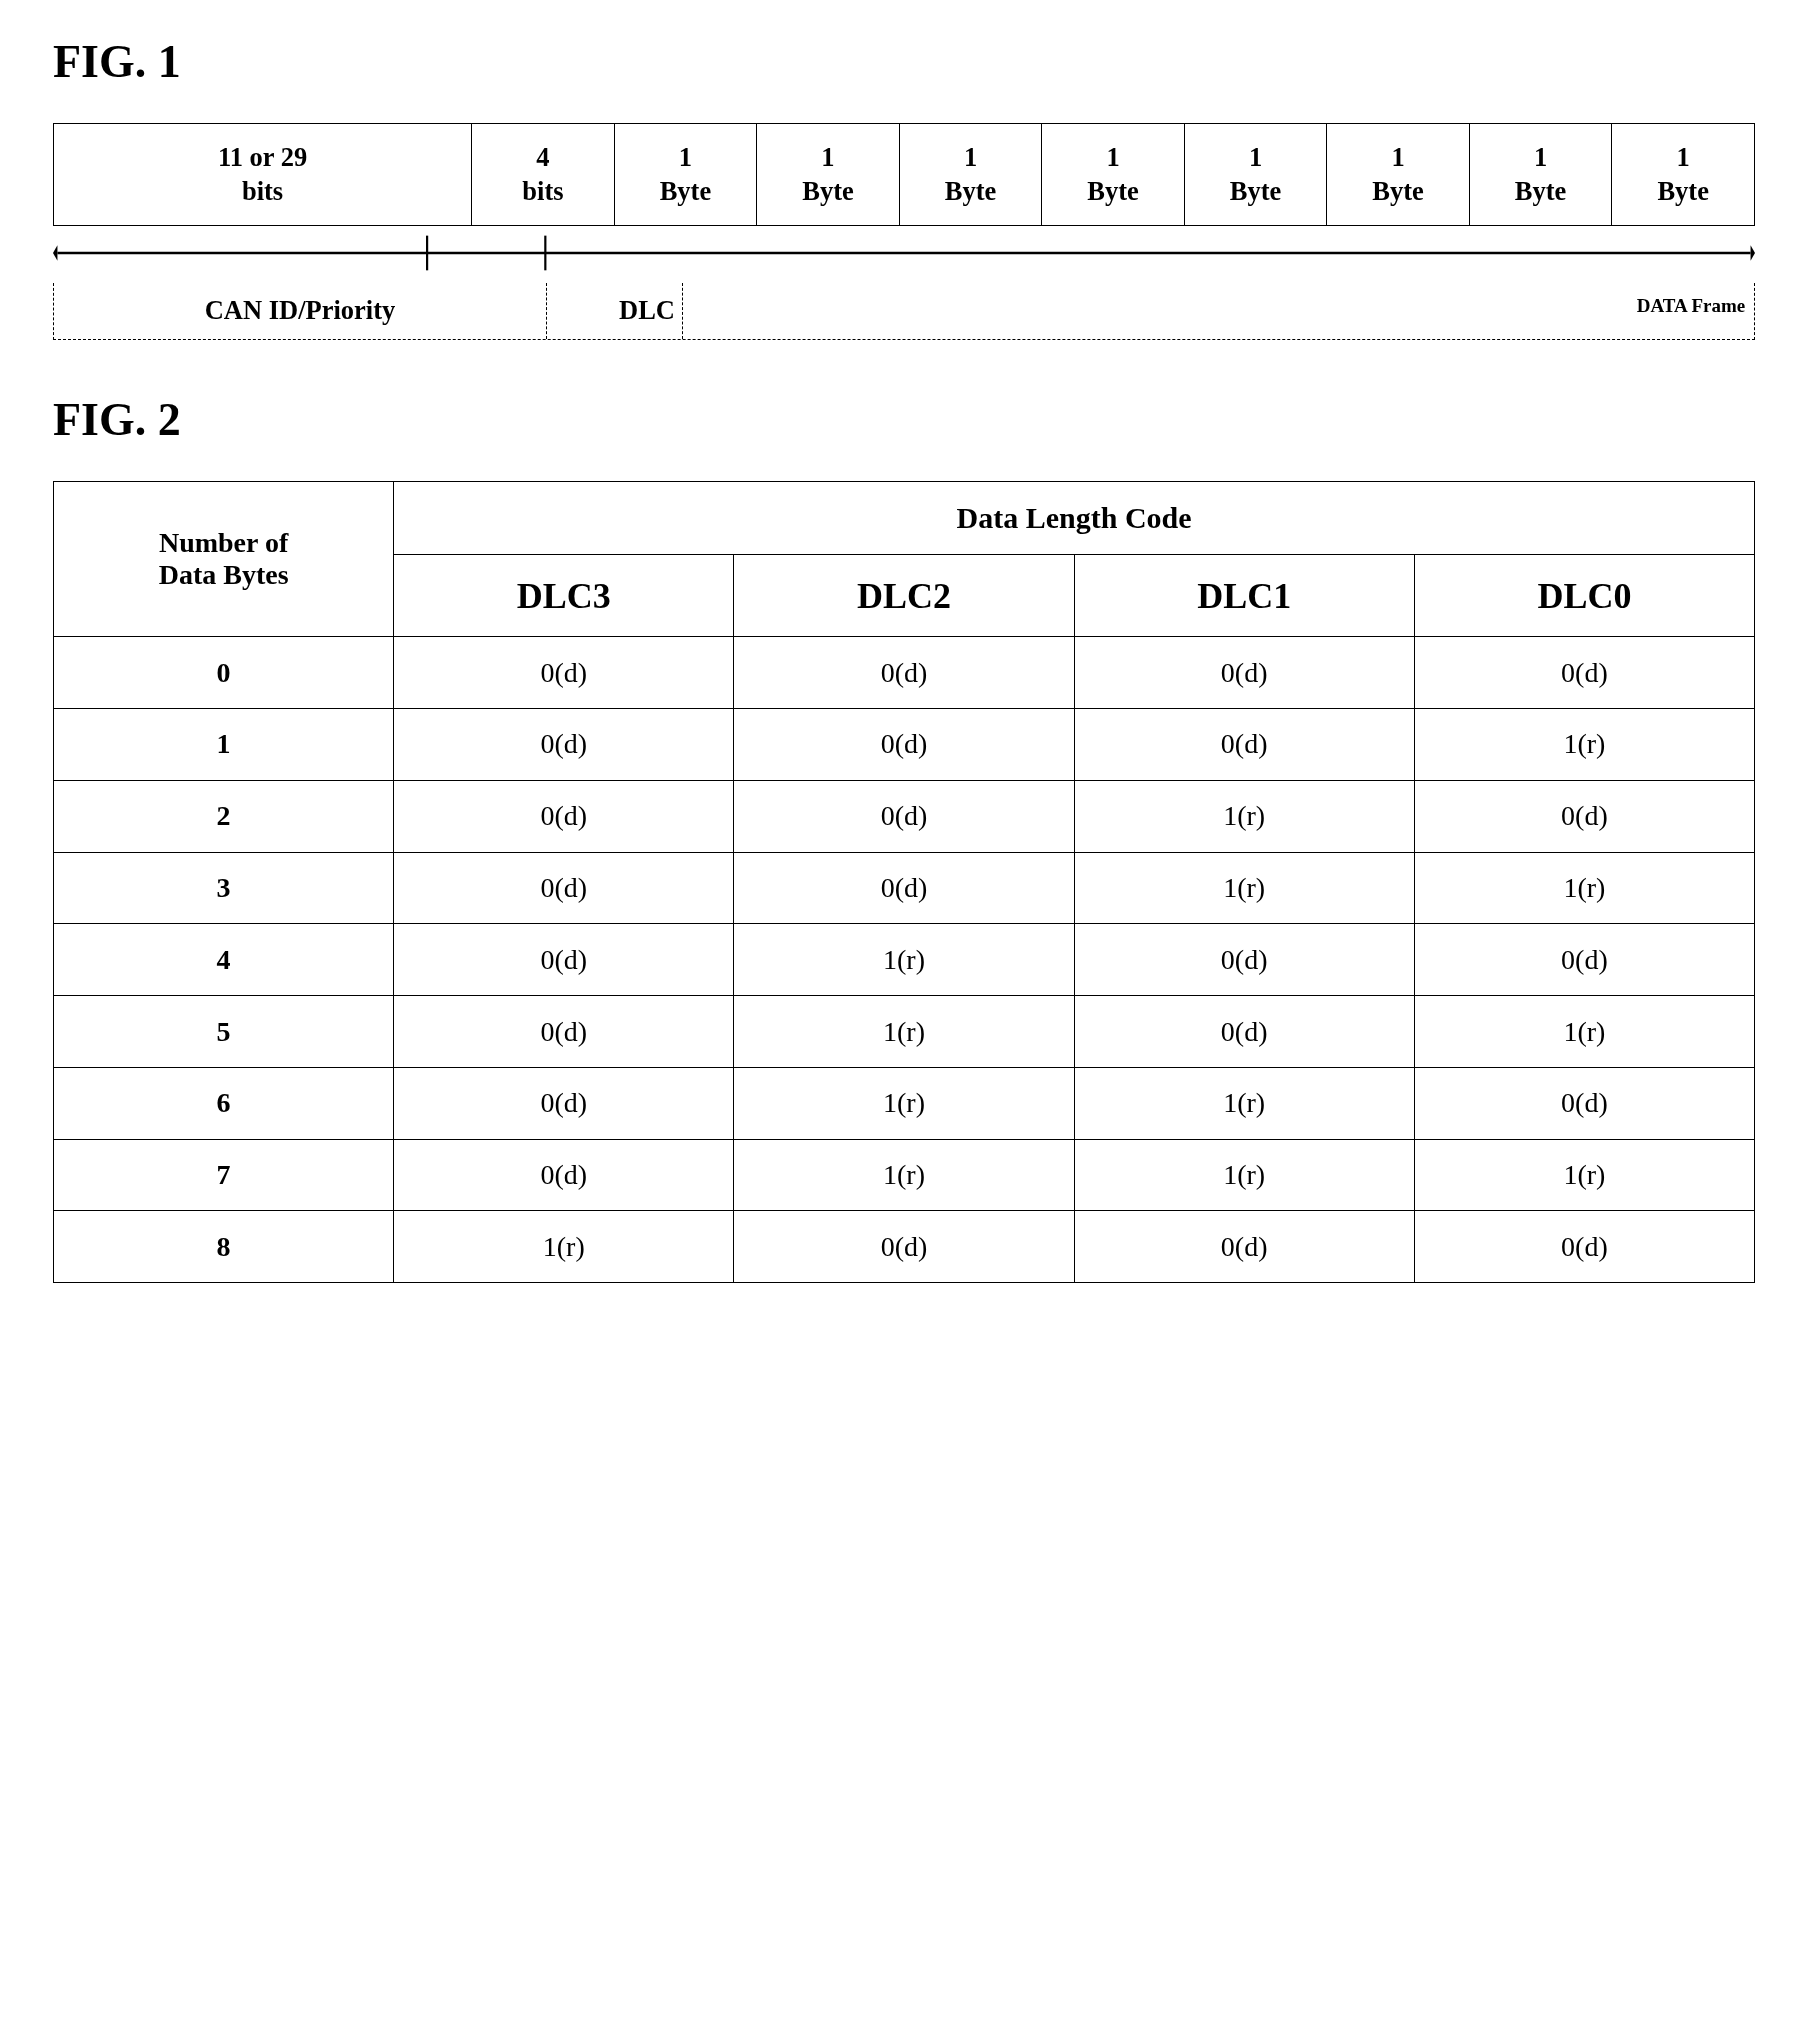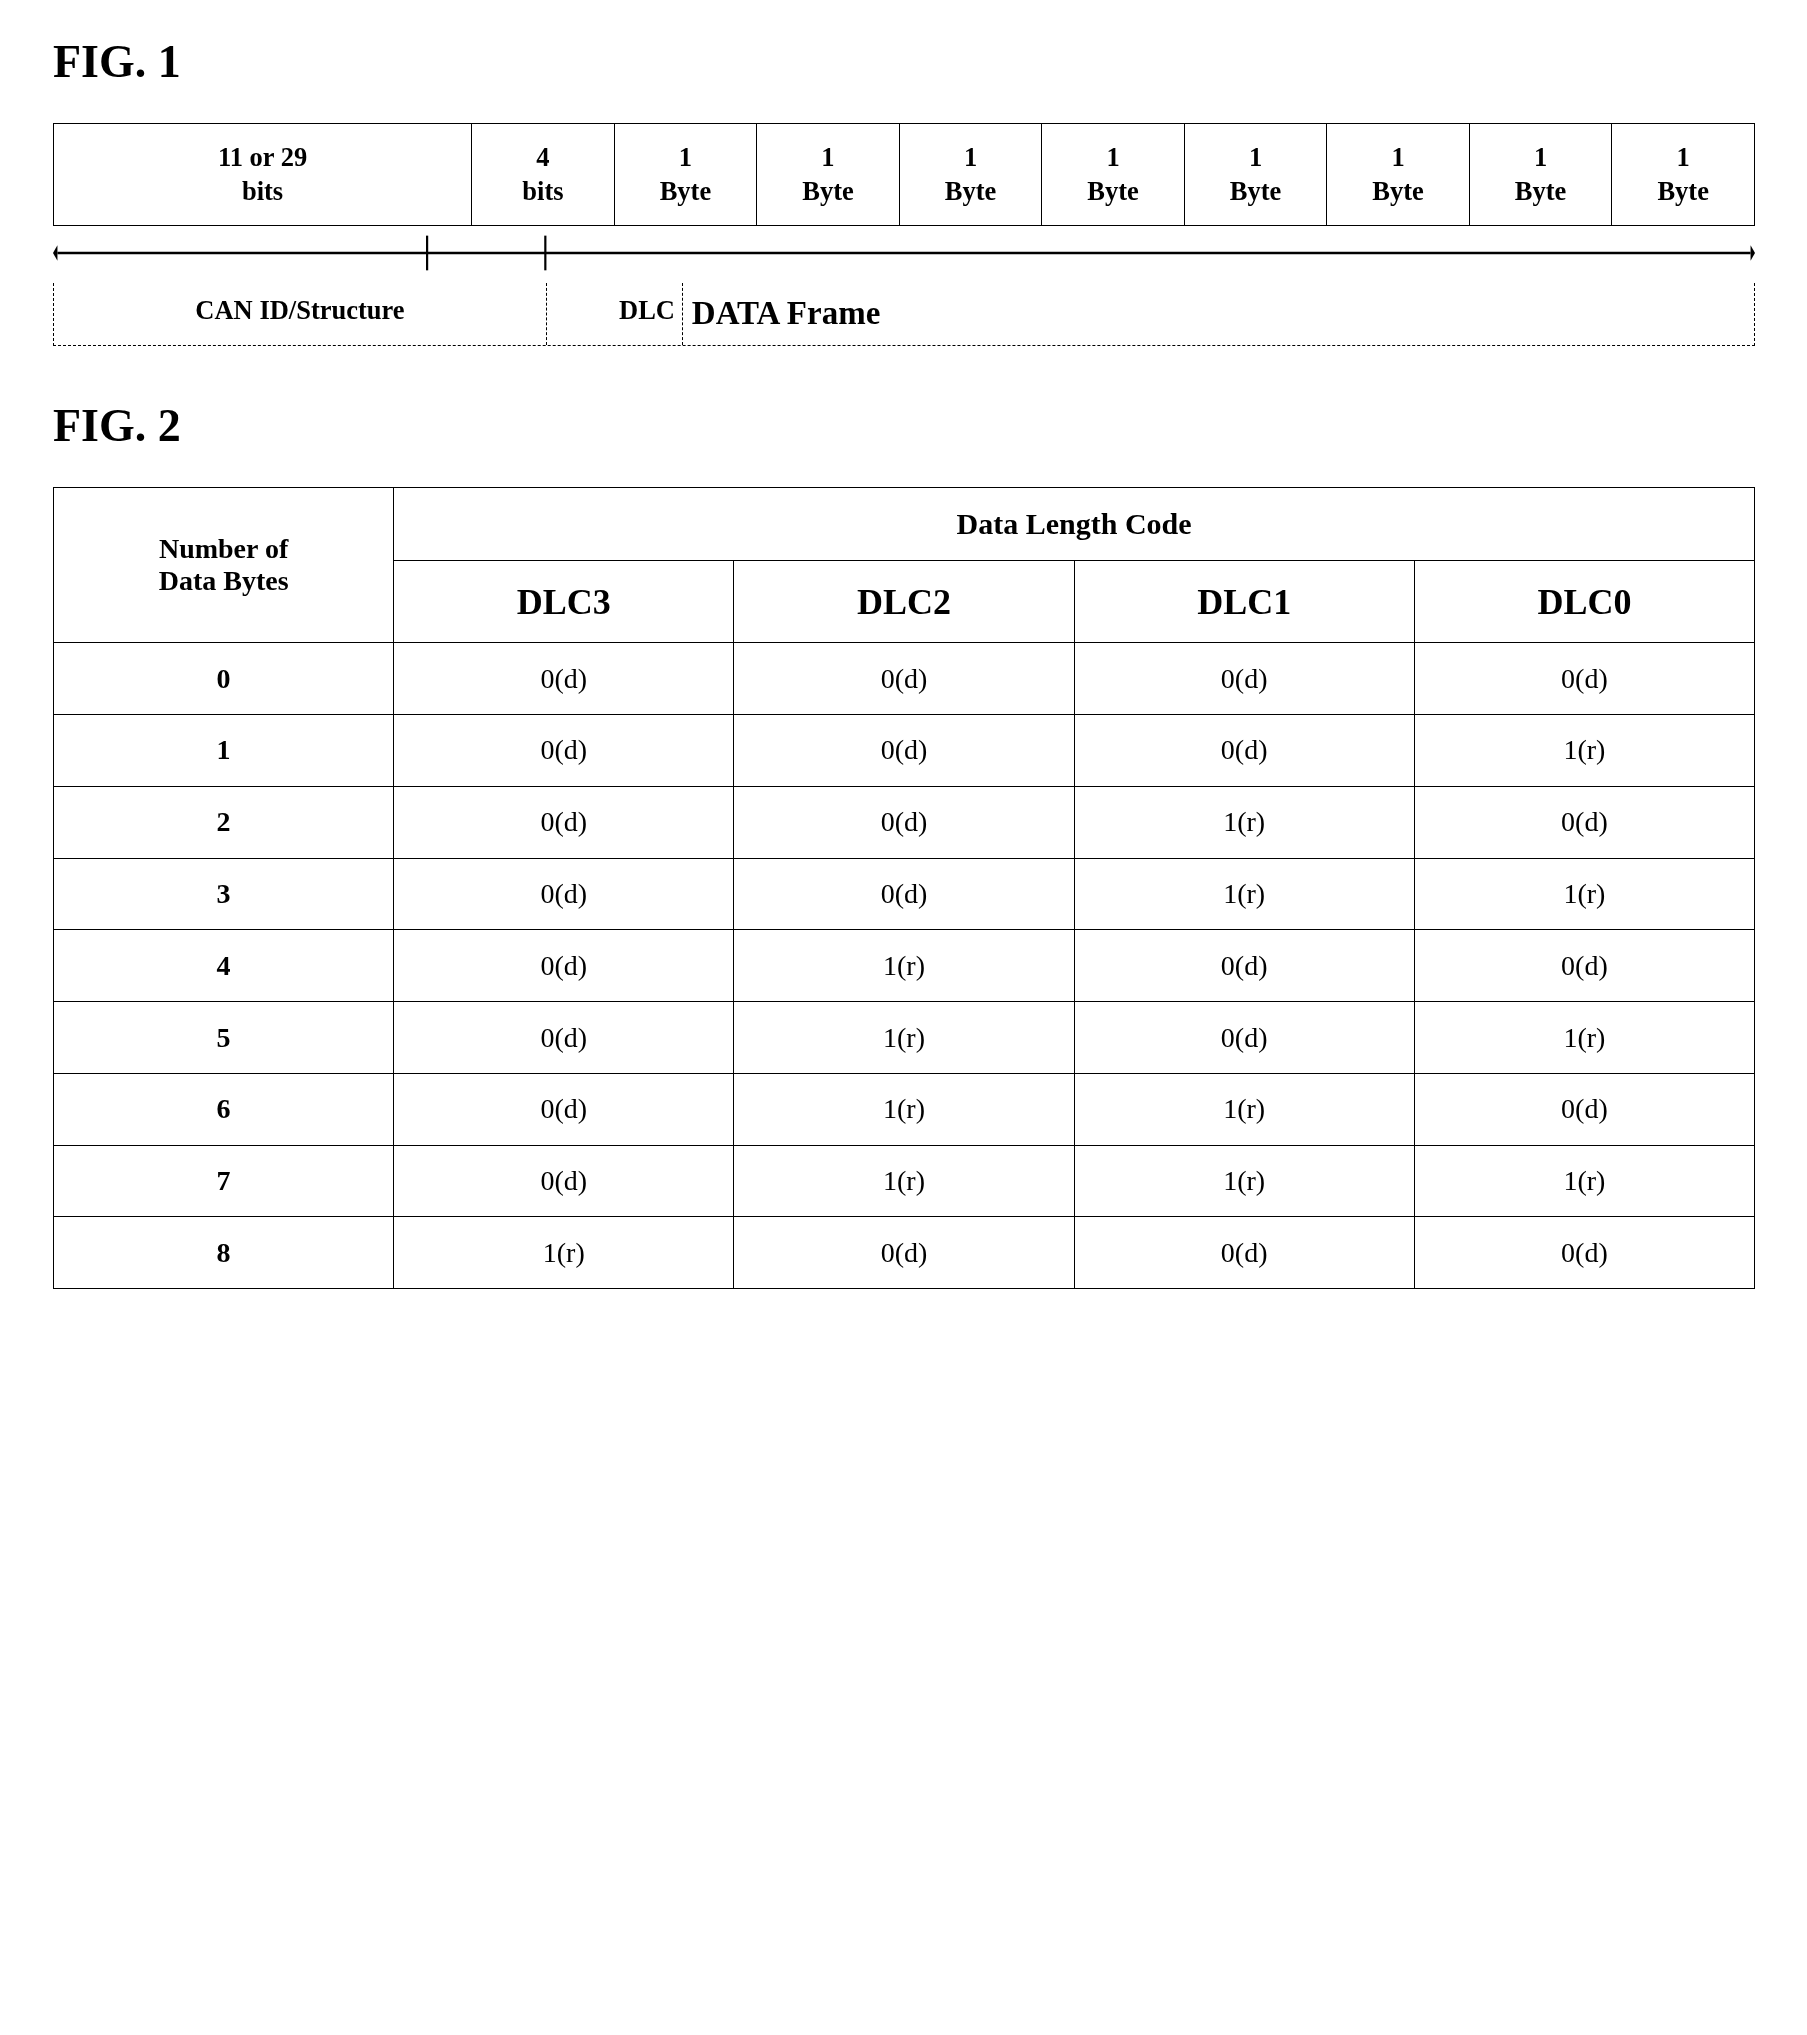--- a/index.html
+++ b/index.html
@@ -170,23 +170,23 @@
     <polygon points="5,20 5,36 0,28" fill="#000"></polygon>
     <polygon points="1924,20 1924,36 1929,28" fill="#000"></polygon>
 
     <line x1="424" y1="10" x2="424" y2="46" stroke="#000" stroke-width="2.5"></line>
 
     <line x1="558" y1="10" x2="558" y2="46" stroke="#000" stroke-width="2.5"></line>
   </svg>
 
   
   <div style="display:flex; width:100%; border: 1.8px dashed #000; border-top: none;">
-    <div class="label-can-id" style="width:29%; border-right:1.8px dashed #000; text-align:center; font-size:26.5px; font-weight:bold; padding:12.4px 8.8px;">CAN ID/Structure</div>
+    <div class="label-can-id" style="width:29%; border-right:1.8px dashed #000; text-align:center; font-size:26.5px; font-weight:bold; padding:12.4px 8.8px;">CAN ID/Priority</div>
     <div class="label-dlc" style="width:8%; border-right:1.8px dashed #000; text-align:right; font-size:26.5px; font-weight:bold; padding:12.4px 7px;">DLC</div>
-    <div class="label-data-frame" style="flex:1; text-align:left; font-size:33px; font-weight:bold; padding:12.4px 8.8px;">DATA Frame</div>
+    <div class="label-data-frame" style="flex:1; text-align:right; font-size:19px; font-weight:bold; padding:12.4px 8.8px;">DATA Frame</div>
   </div>
 </div>
 
 <div class="fig2-section">
   <h1 class="fig-title">FIG. 2</h1>
 
   <table class="data-table">
     <thead>
       <tr>
         <th class="header-num-bytes" rowspan="2" style="white-space:pre-line; vertical-align:middle;">Number of

